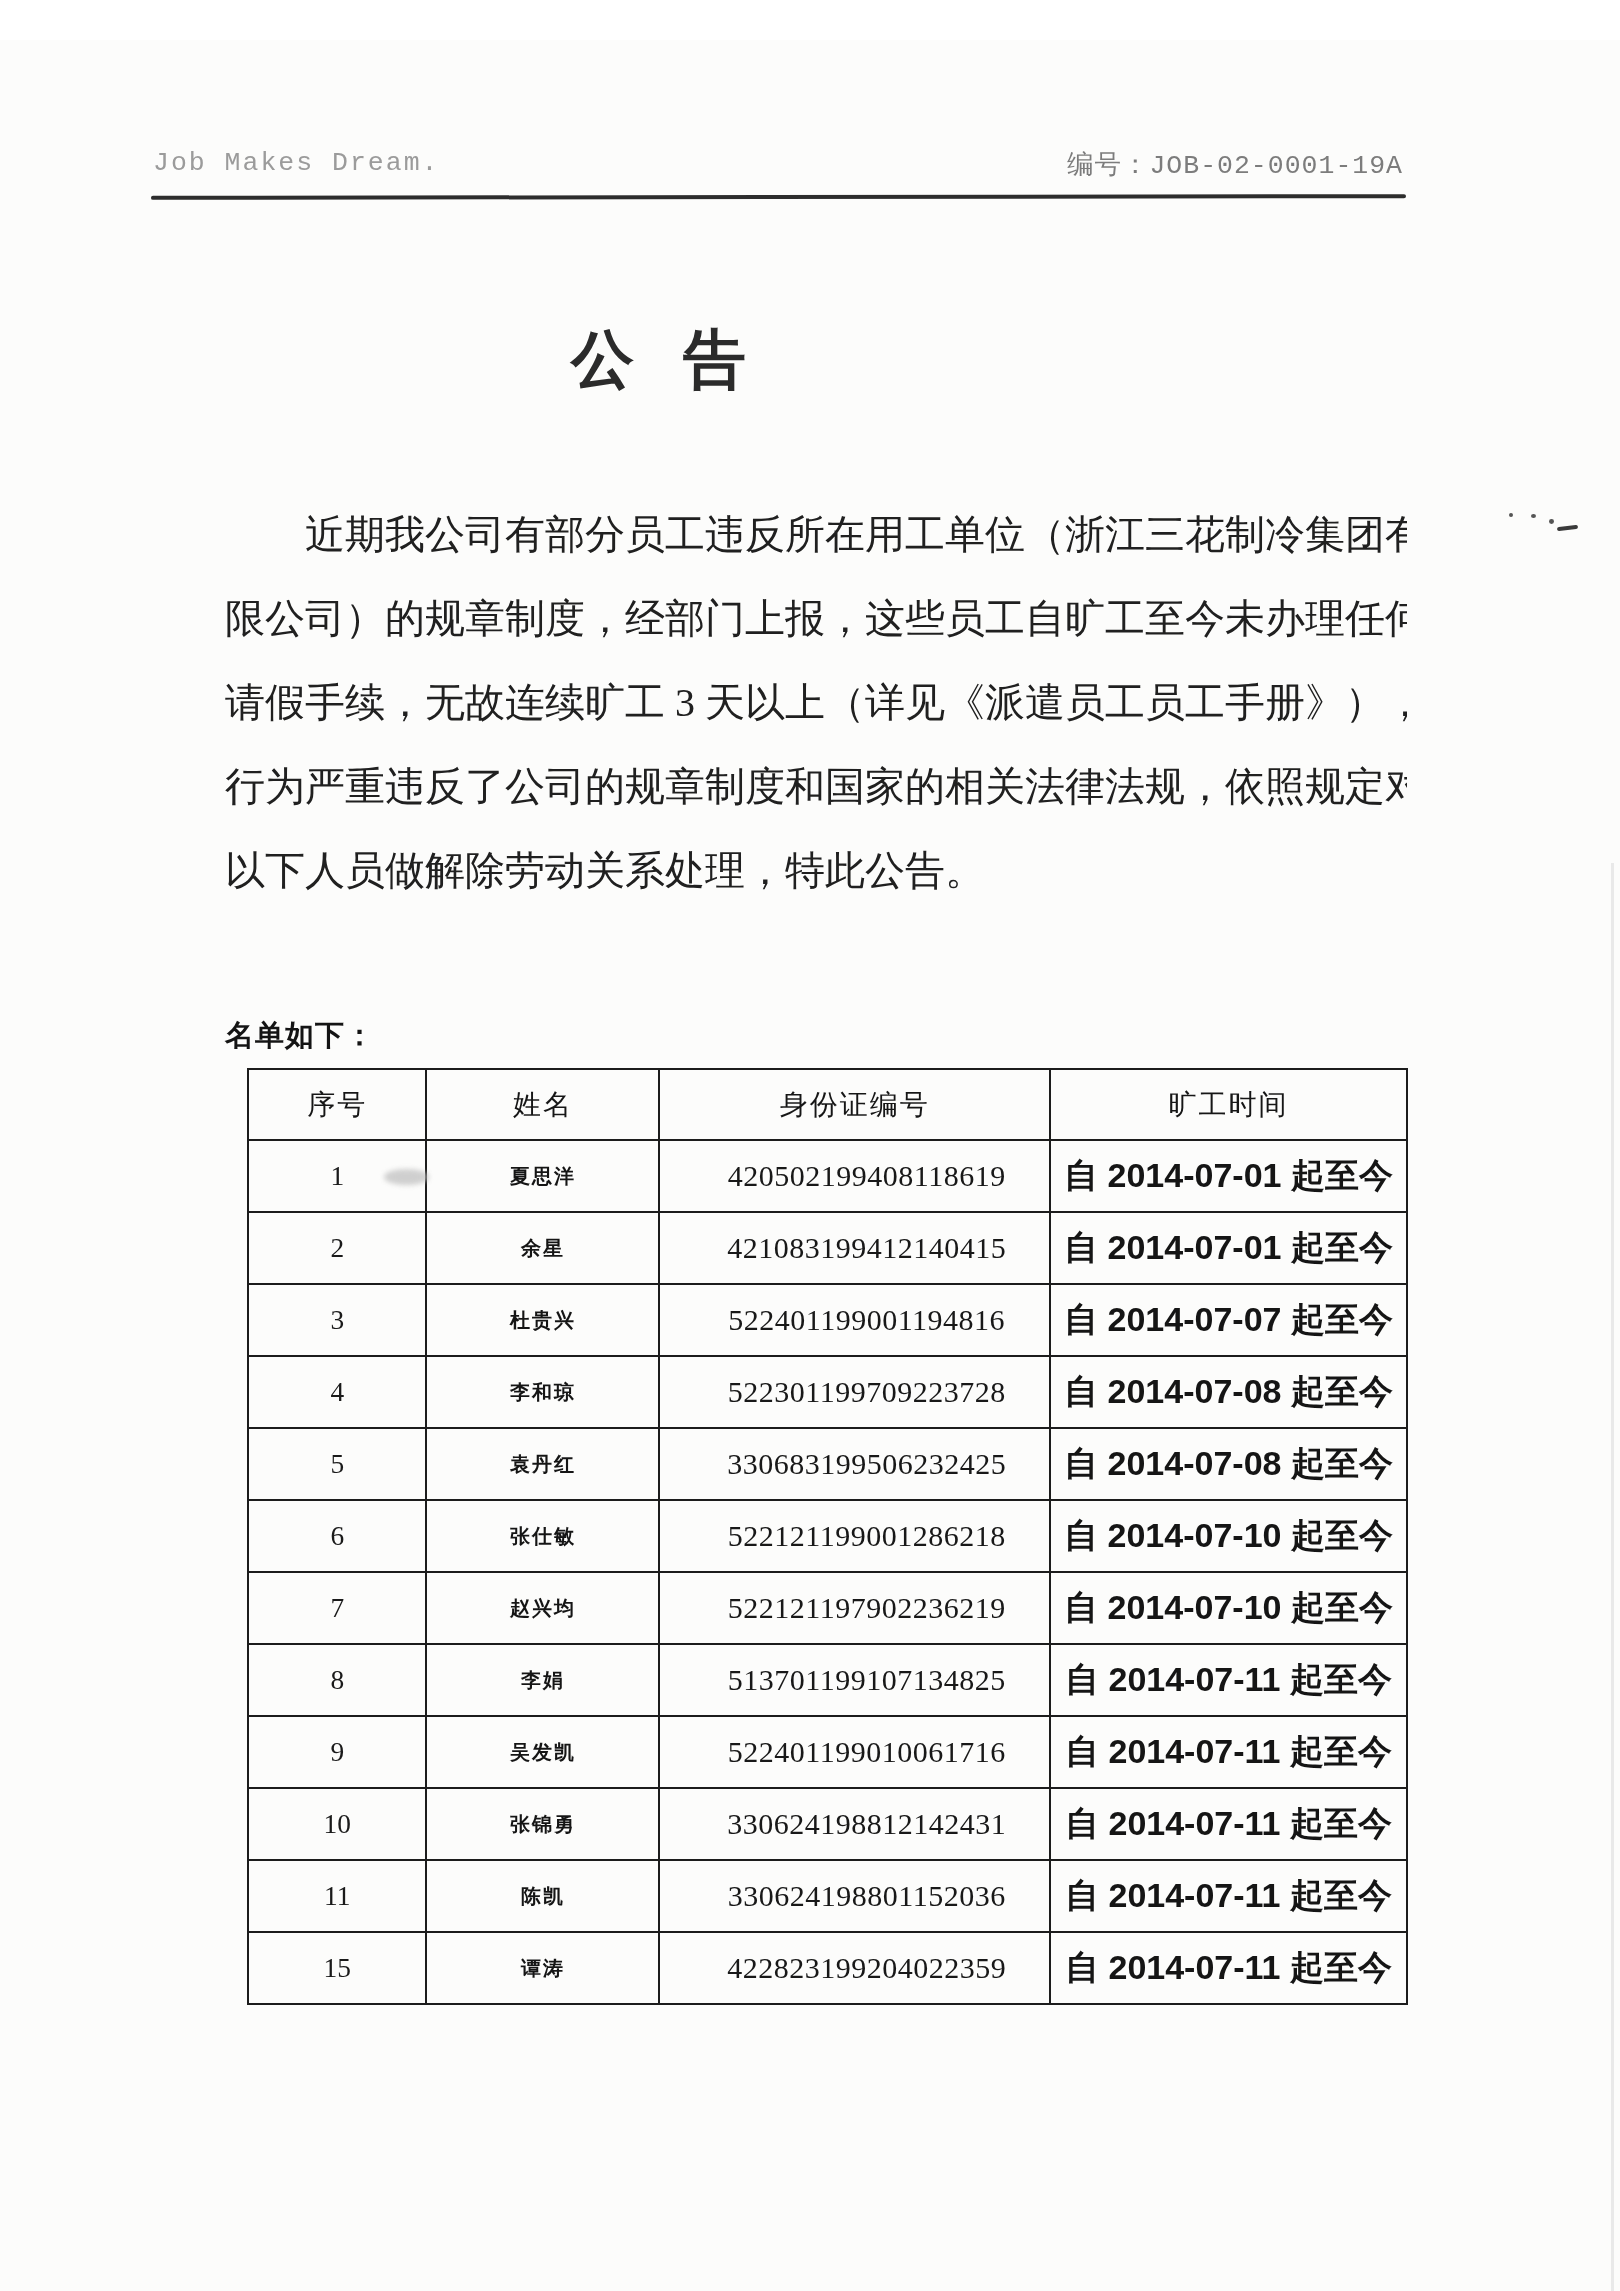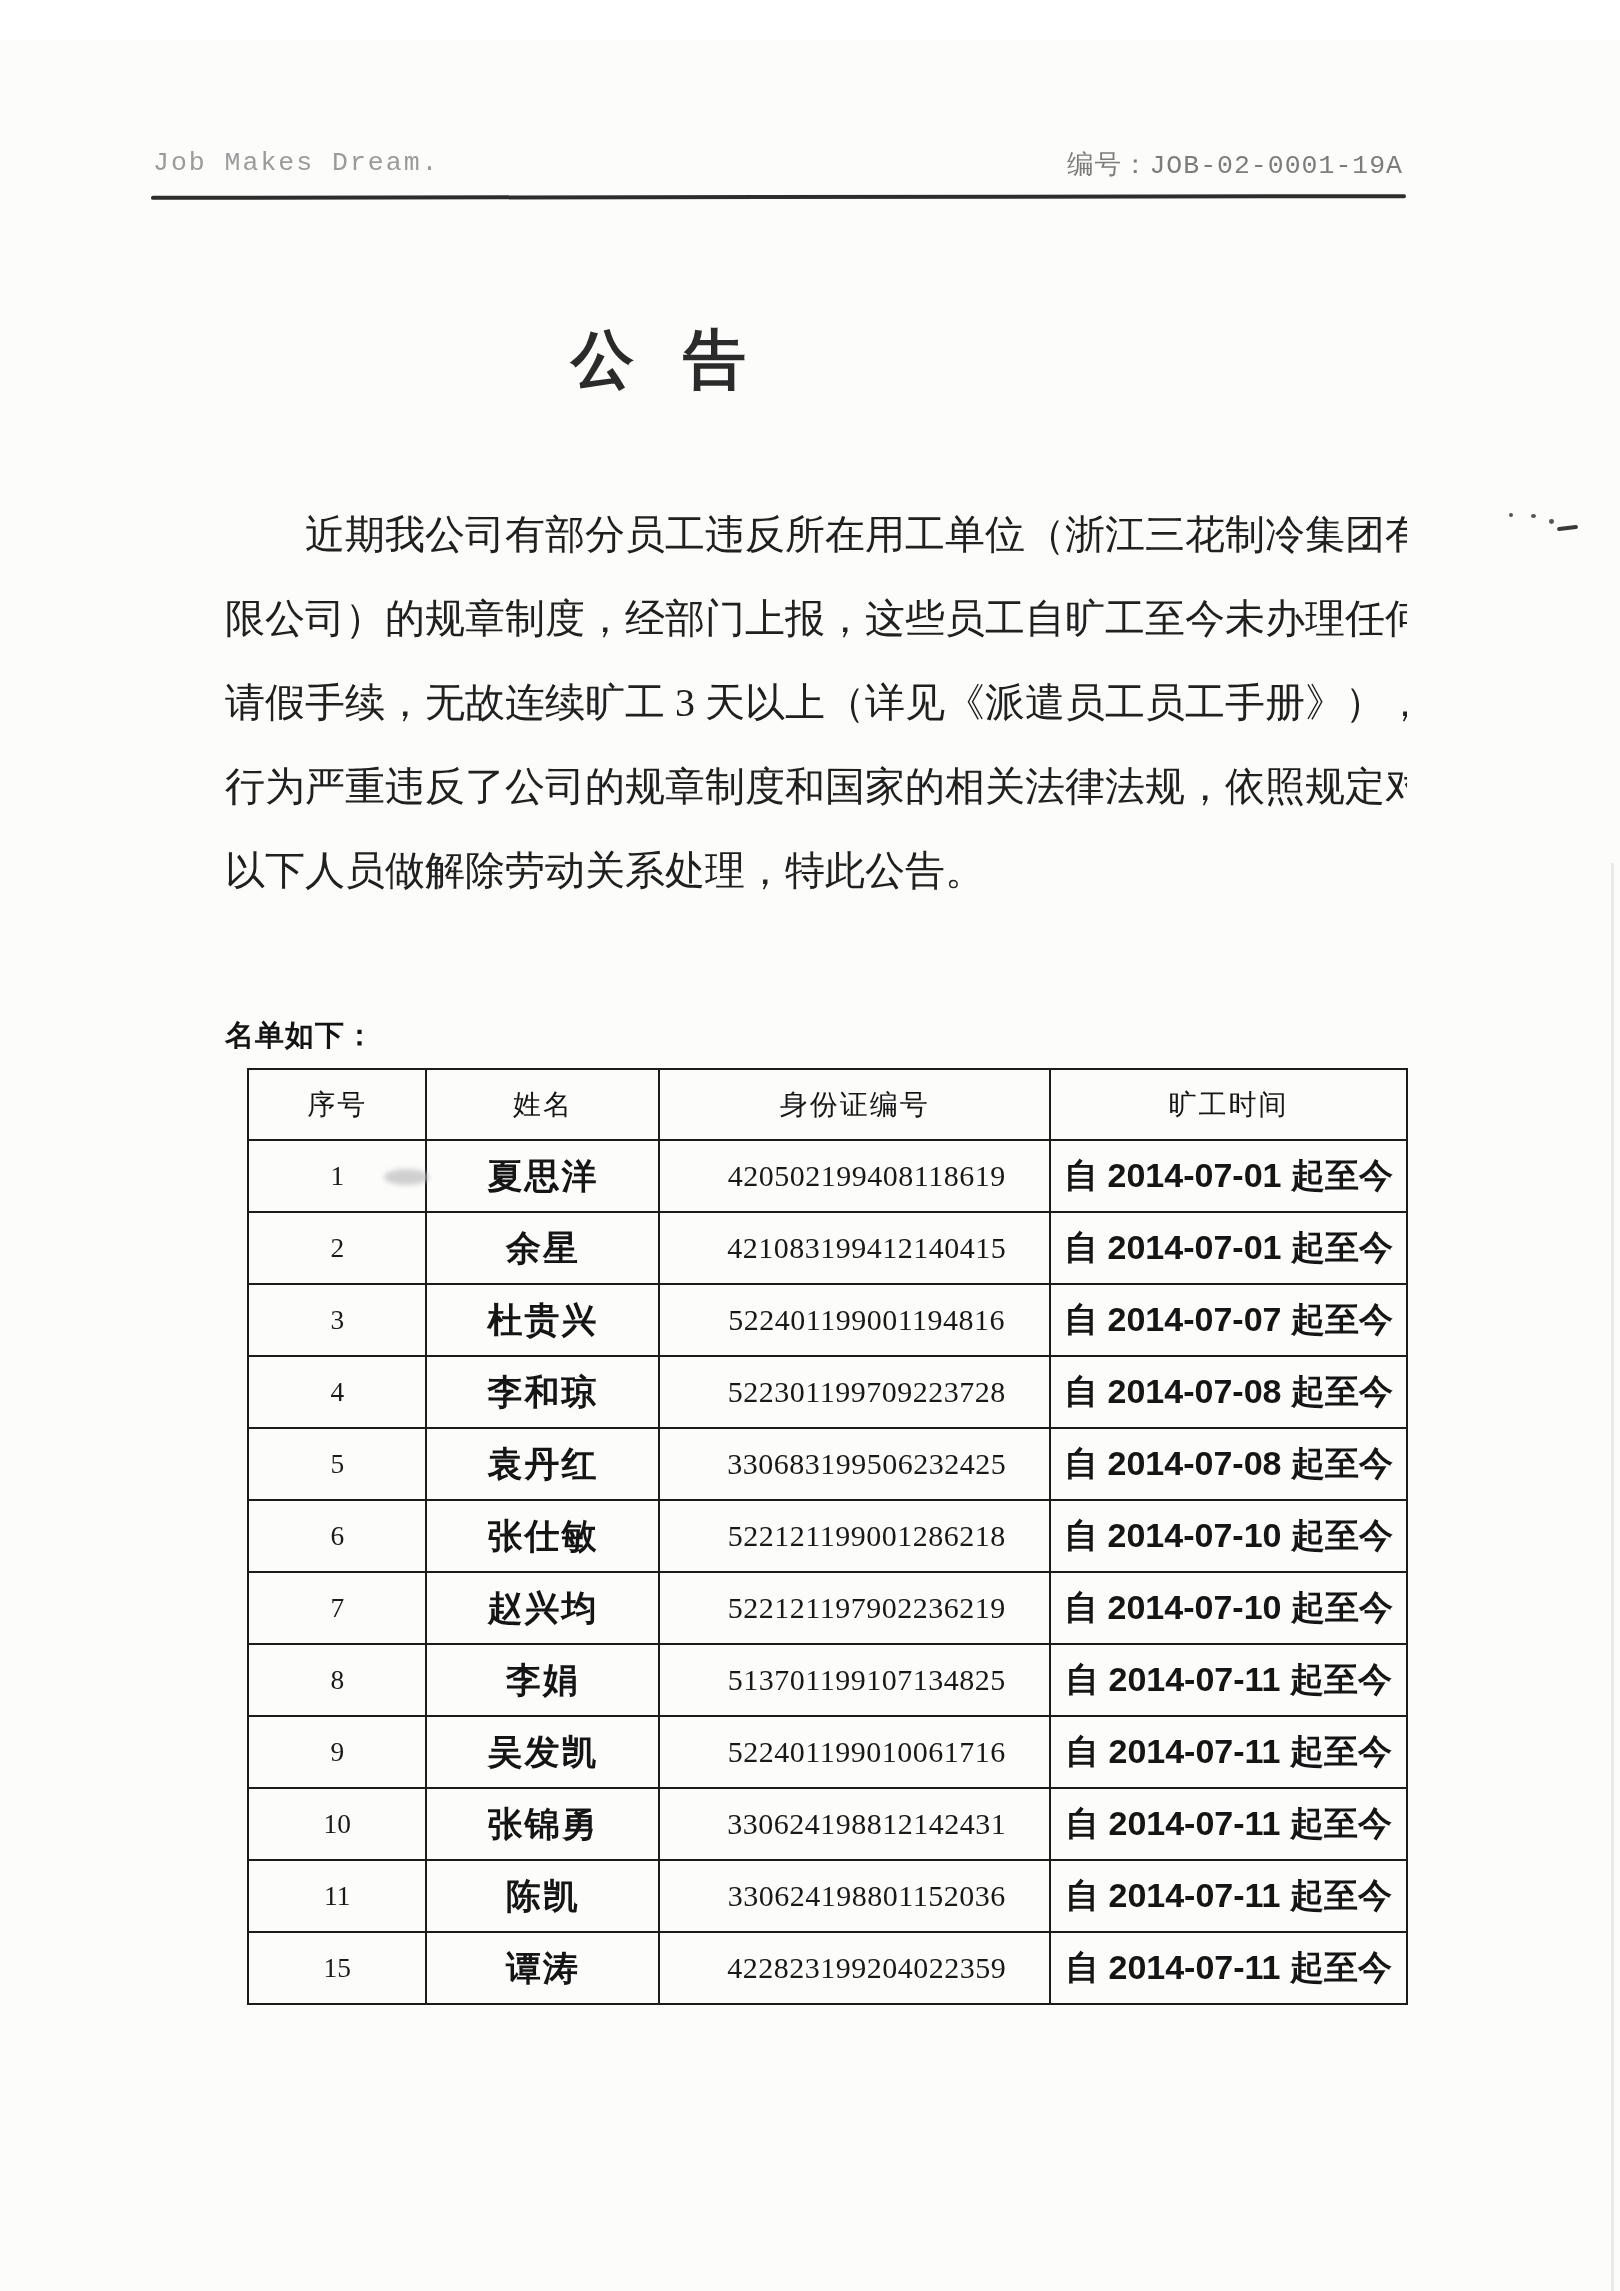--- a/index.html
+++ b/index.html
@@ -73,21 +73,21 @@
   .roster th {
     height: 71px;
     font-family: "Liberation Serif", "DejaVu Serif", serif;
     font-weight: normal; font-size: 28px; color: #161616;
     letter-spacing: 2px;
   }
   .roster td { height: 72px; }
   .roster td.c-no   { font-size: 27.4px; color: #1a1a1a; }
   .roster td.c-name {
     font-family: "Liberation Sans", "DejaVu Sans", sans-serif;
-    font-weight: bold; font-size: 35px; color: #151515; letter-spacing: 2px;
+    font-weight: bold; font-size: 20px; color: #151515; letter-spacing: 2px;
   }
   .roster td.c-id   { font-size: 30px; color: #181818; letter-spacing: 0.5px; padding-left: 24px; }
   .roster td.c-per  {
     font-family: "Liberation Sans", "DejaVu Sans", sans-serif;
     font-weight: bold; font-size: 34px; color: #151515; border-radius: 24px;
   }
   
   .speck { position: absolute; background: #555; border-radius: 50%; }
   .sp1 { left: 1509px; top: 473px; width: 3.9px;  height: 3.9px; }
   .sp2 { left: 1531px; top: 474px; width: 4.9px;  height: 3.9px; }

